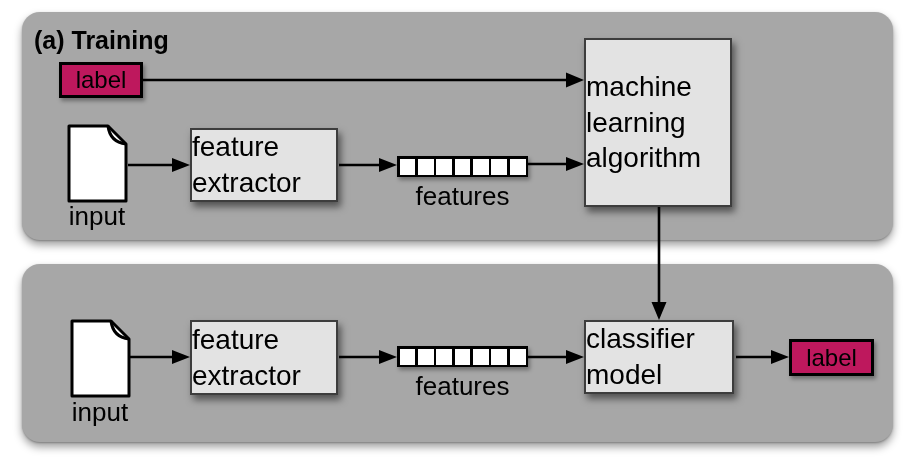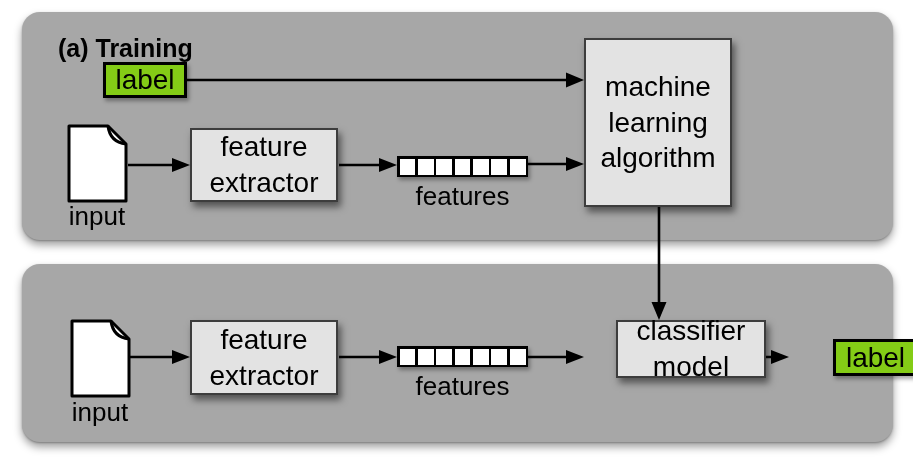--- a/index.html
+++ b/index.html
@@ -24,59 +24,57 @@
   .panel-a { top: 12px;  height: 228px; }
   .panel-b { top: 264px; height: 178px; }
 
   .panel-title {
     position: absolute;
     font-size: 25px;
     font-weight: bold;
     line-height: 1;
     white-space: nowrap;
   }
-  .title-a { left: 34px; top: 36px; margin-left: 24px; }
+  .title-a { left: 34px; top: 28px; }
   .title-b { left: 34px; top: 277px; }
 
   .arrows {
     position: absolute;
     left: 0; top: 0;
     width: 913px; height: 471px;
     pointer-events: none;
   }
   .arrows line    { stroke: #000; stroke-width: 2.6px; }
   .arrows polygon { fill: #000; }
 
   .whitebox {
     position: absolute;
-    background: #84cc16;
+    background: #be185d;
     border: 3px solid #000;
     display: flex; align-items: center; justify-content: center;
-    font-size: 28px;
+    font-size: 24px;
     line-height: 1;
     box-shadow: 2px 3px 4px rgba(0,0,0,0.35);
-    margin-left: 44px;
   }
   .label-a { left: 59px;  top: 62px;  width: 84px; height: 36px; }
   .label-b { left: 789px; top: 339px; width: 85px; height: 37px; }
 
   .graybox {
     position: absolute;
     background: #e3e3e3;
     border: 2px solid #3d3d3d;
     box-shadow: 3px 5px 7px rgba(0,0,0,0.5);
     display: flex; align-items: center; justify-content: center;
-    text-align: center;
     font-size: 28px;
     line-height: 1.28;
   }
   .fe-a       { left: 190px; top: 128px; width: 148px; height: 74px;  }
   .fe-b       { left: 190px; top: 320px; width: 148px; height: 75px;  }
   .ml         { left: 584px; top: 38px;  width: 148px; height: 169px; }
-  .classifier { left: 584px; top: 320px; width: 150px; height: 58px; margin-left: 32px;  }
+  .classifier { left: 584px; top: 320px; width: 150px; height: 74px;  }
 
   .doc { position: absolute; }
   .doc-a { left: 67px; top: 124px; }
   .doc-b { left: 70px; top: 319px; }
 
   .caption {
     position: absolute;
     font-size: 26px;
     line-height: 1;
     text-align: center;

